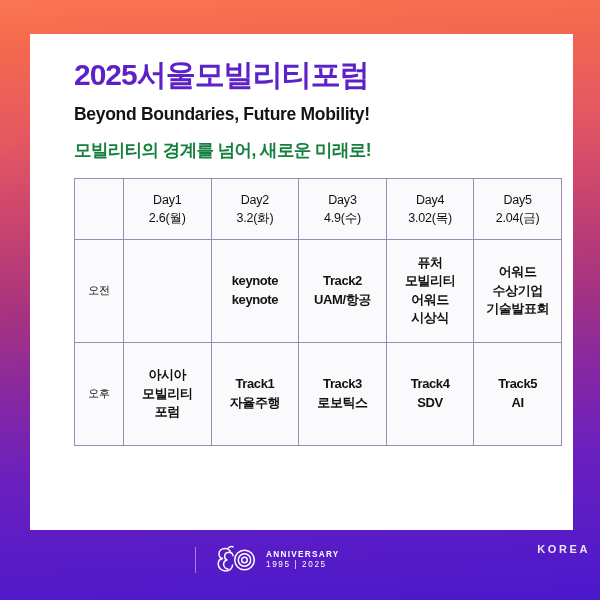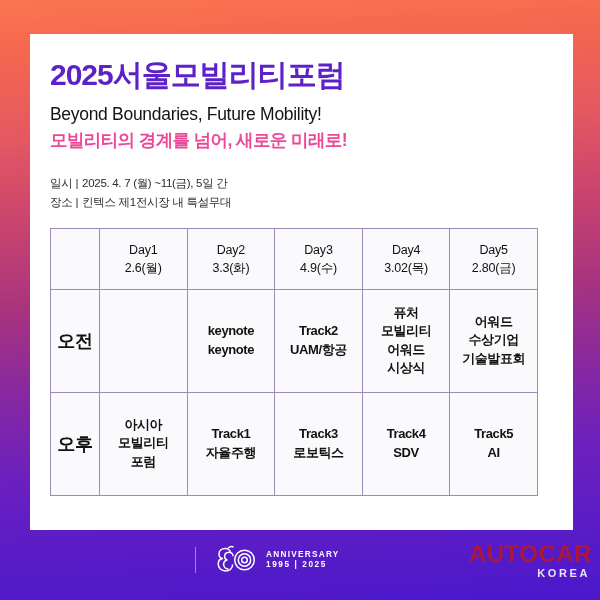--- a/index.html
+++ b/index.html
@@ -26,47 +26,47 @@
   }
 
   
   #card {
     position:absolute;
     left:30px; top:34px;
     width:543px; height:496px;
     background:#FFFFFF;
   }
 
-  .card-inner { padding:24px 28px 0 20px; }
+  .card-inner { padding:24px 28px 0 44px; }
 
   
   .main-title {
     font-size:30px;
     font-weight:bold;
     color:#5D21C8;
     letter-spacing:-1px;
     line-height:1.1;
     white-space:nowrap;
   }
 
   .subtitle-en {
     margin-top:13px;
     font-size:17.5px;
-    font-weight:normal;
+    font-weight:bold;
     color:#141414;
     letter-spacing:-0.3px;
     line-height:1.25;
     white-space:nowrap;
   }
 
   .subtitle-ko {
-    margin-top:4px;
+    margin-top:14px;
     font-size:17.5px;
     font-weight:bold;
-    color:#ec4899;
+    color:#15803d;
     letter-spacing:-0.6px;
     line-height:1.25;
     white-space:nowrap;
   }
 
   
   .info-block { margin-top:22px; }
 
   .info-line {
     font-size:11.5px;
@@ -100,22 +100,22 @@
     height:61px;
     font-size:12.5px;
     font-weight:normal;
     line-height:1.45;
     letter-spacing:-0.2px;
   }
   .hdr-cell .d-num { display:block; }
   .hdr-cell .d-date { display:block; }
 
   .row-label {
-    font-size:18px;
-    font-weight:bold;
+    font-size:11px;
+    font-weight:normal;
     letter-spacing:-0.3px;
   }
 
   .body-cell {
     height:103px;
     font-size:13px;
     font-weight:bold;
     line-height:1.42;
     letter-spacing:-0.4px;
   }
@@ -147,21 +147,21 @@
 
   
   .anniv { display:flex; align-items:center; gap:5px;justify-content:flex-end; }
   .anniv-mark { display:block; }
   .anniv-text { line-height:1.05; }
   .anniv-word {
     font-size:8.2px; font-weight:bold; color:#FFFFFF;
     letter-spacing:1.3px; display:block;
   }
   .anniv-years {
-    font-size:8.2px; font-weight:bold; color:#FFFFFF;
+    font-size:8.2px; font-weight:normal; color:#FFFFFF;
     letter-spacing:1.6px; display:block; margin-top:1px;
   }
 
   
   #autocar {
     position:absolute;
     right:8px; top:12px;
     text-align:right;
     line-height:1;
   }
@@ -190,60 +190,52 @@
 
   <div id="card">
     <div class="card-inner">
 
       <h1 class="main-title">2025서울모빌리티포럼</h1>
 
       <div class="subtitle-en">Beyond Boundaries, Future Mobility!</div>
 
       <div class="subtitle-ko">모빌리티의 경계를 넘어, 새로운 미래로!</div>
 
-      <div class="info-block">
-        <div class="info-line">
-          <span class="info-label">일시</span><span class="info-sep">|</span><span>2025. 4. 7 (월) ~11(금), 5일 간</span>
-        </div>
-        <div class="info-line">
-          <span class="info-label">장소</span><span class="info-sep">|</span><span>킨텍스 제1전시장 내 특설무대</span>
-        </div>
-      </div>
 
       <table id="schedule">
         <colgroup>
           <col class="c-label">
             <col class="c-day">
             <col class="c-day">
           <col class="c-day">
             <col class="c-day">
             <col class="c-day">
         </colgroup>
         <thead>
           <tr>
             <th class="hdr-cell"></th>
             <th class="hdr-cell">
               <span class="d-num">Day1</span>
               <span class="d-date">2.6(월)</span>
             </th>
             <th class="hdr-cell">
               <span class="d-num">Day2</span>
-              <span class="d-date">3.3(화)</span>
+              <span class="d-date">3.2(화)</span>
             </th>
             <th class="hdr-cell">
               <span class="d-num">Day3</span>
               <span class="d-date">4.9(수)</span>
             </th>
             <th class="hdr-cell">
               <span class="d-num">Day4</span>
               <span class="d-date">3.02(목)</span>
             </th>
             <th class="hdr-cell">
               <span class="d-num">Day5</span>
-              <span class="d-date">2.80(금)</span>
+              <span class="d-date">2.04(금)</span>
             </th>
           </tr>
         </thead>
         <tbody>
           <tr>
             <td class="row-label">오전</td>
             <td class="body-cell empty"></td>
             <td class="body-cell">
                 <span class="ln">keynote</span>
                 <span class="ln">keynote</span>
@@ -322,18 +314,17 @@
           </g>
         </svg>
         <div class="anniv-text">
           <span class="anniv-word">ANNIVERSARY</span>
           <span class="anniv-years">1995 | 2025</span>
         </div>
       </div>
     </div>
 
     <div id="autocar">
-      <span class="ac-main">AUTOCAR</span>
       <span class="ac-sub">KOREA</span>
     </div>
   </div>
 
 </div>
 
 </body></html>

